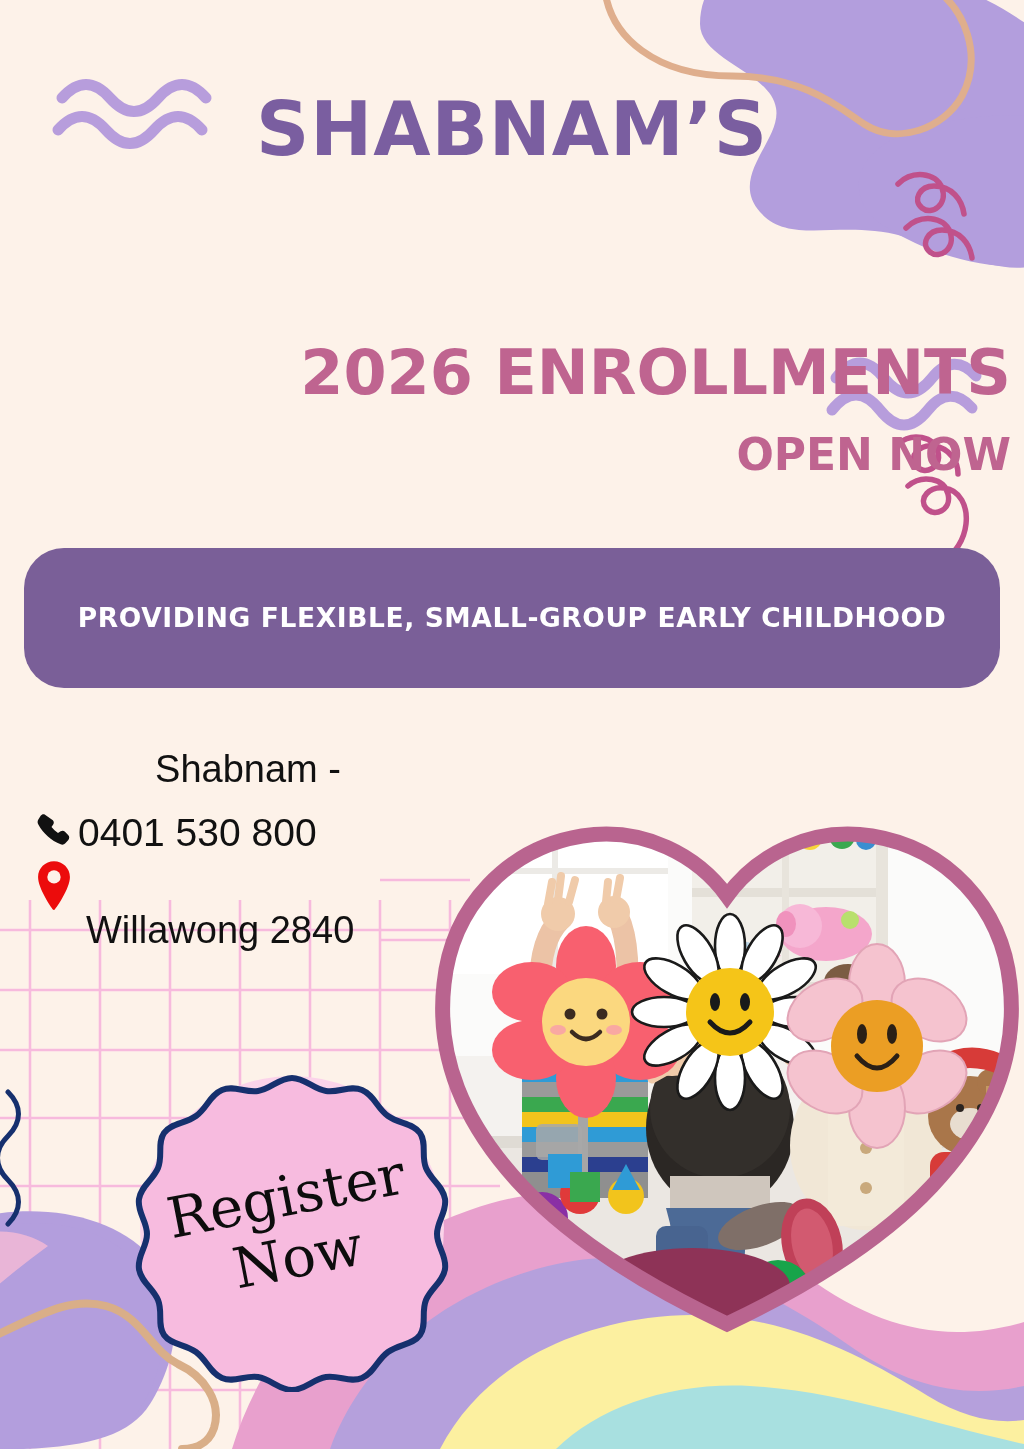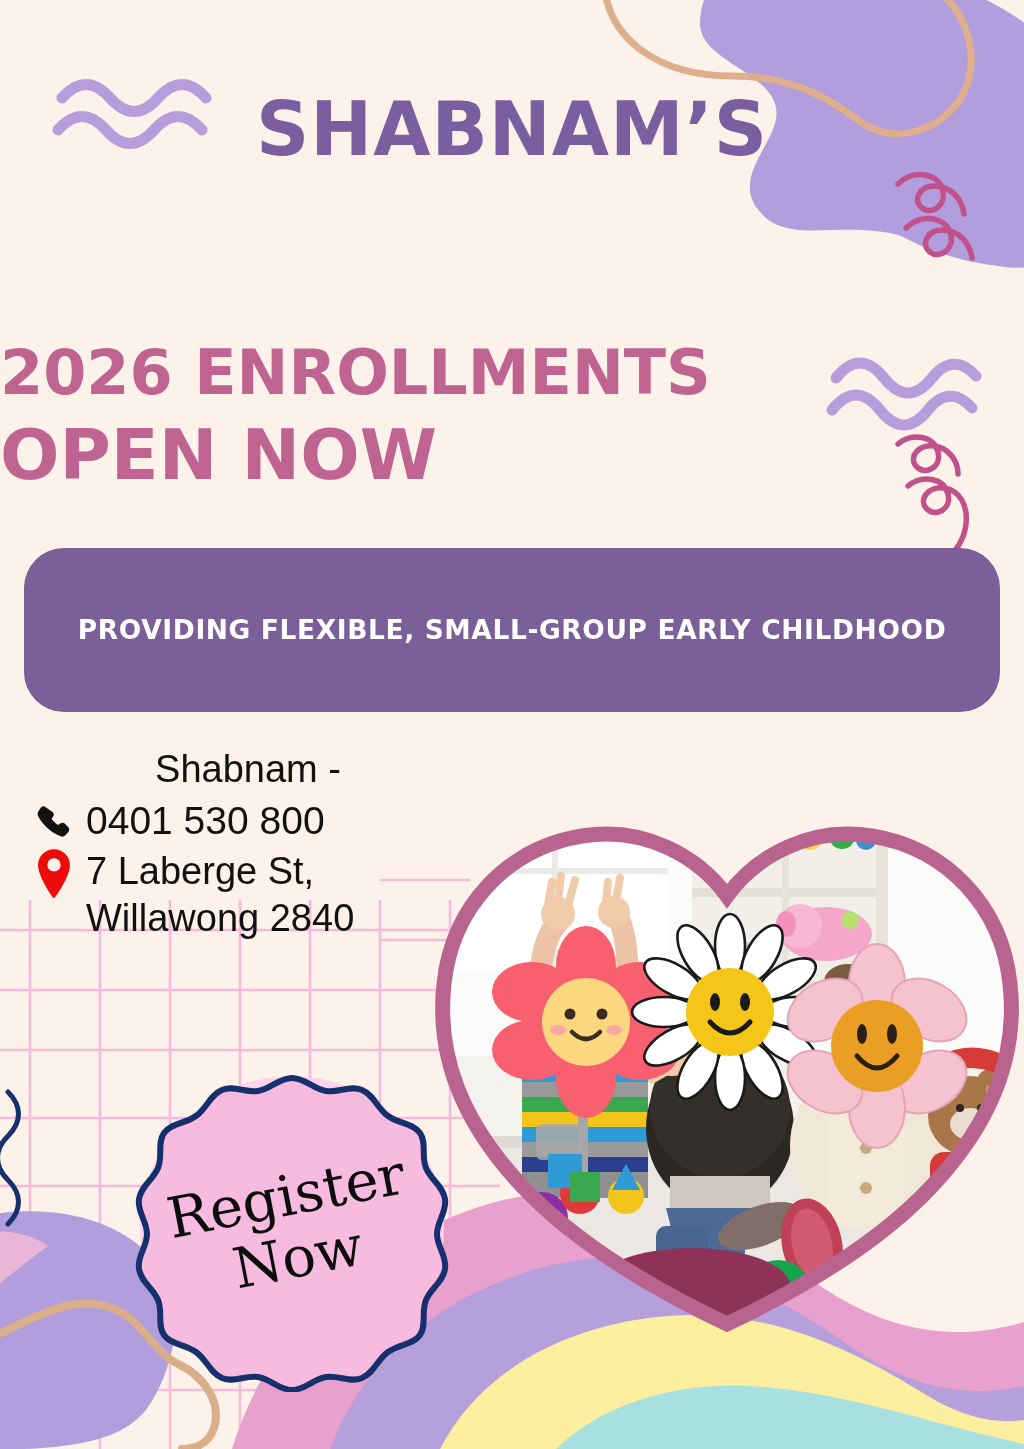--- a/index.html
+++ b/index.html
@@ -33,38 +33,38 @@
     color:#7a5ea0;
     letter-spacing:1px;
     line-height:1.0;
   }
   .title-line.l1 { font-size:74px; }
   .title-line.l2 { font-size:74px; margin-top:14px; }
 
   .sub-block {
     position:absolute;
     top:340px; left:0; width:1011px;
-    text-align:left;
+    text-align:right;
     z-index:20;
   }
   .sub-line {
     font-family:"DejaVu Sans", sans-serif;
     font-weight:bold;
     color:#bf6490;
     line-height:1.05;
     letter-spacing:0px;
   }
   .sub-line.s1 { font-size:62px; }
-  .sub-line.s2 { font-size:70px; margin-top:14px; }
+  .sub-line.s2 { font-size:44px; margin-top:27px; }
 
   
   .banner {
     position:absolute;
     left:24px; top:548px;
-    width:976px; height:164px;
+    width:976px; height:140px;
     background:#7a5f98;
     border-radius:40px;
     display:flex;
     flex-direction:column;
     align-items:center;
     justify-content:center;
     z-index:20;
     padding:8px 26px;
   }
   .banner-line {
@@ -88,23 +88,23 @@
     color:#111;
   }
   .contact-name {
     font-size:38px;
     text-align:center;
     padding-left:28px;
     line-height:1.15;
   }
   .contact-row {
     display:flex;
-    align-items:flex-end;
-    gap:12px;
-    margin-top:6px;
+    align-items:flex-start;
+    gap:4px;
+    margin-top:18px;
   }
   .contact-row .ctext {
     font-size:39px;
     line-height:1.2;
     white-space:nowrap;
   }
   .contact-addr {
     display:flex;
     align-items:flex-start;
     gap:12px;
@@ -274,21 +274,21 @@
       <span class="ctext">0401 530 800</span>
     </div>
 
     <div class="contact-addr">
       <svg class="ico" width="40" height="52" viewBox="0 0 24 32" aria-hidden="true">
         <path fill="#ec0c0c" d="M12 0.8C6.6 0.8 2.2 5.1 2.2 10.5c0 7.3 8.4 19 9.1 20 .3.4.9.4 1.2 0
                  .8-1 9.3-12.7 9.3-20C21.8 5.1 17.4.8 12 .8z"></path>
         <circle cx="12" cy="10.4" r="4.1" fill="#fdf2e9"></circle>
       </svg>
       <span class="atext">
-        <span>7 Laberge St,</span><br>
+        <br>
         <span>Willawong 2840</span>
       </span>
     </div>
   </div>
 
   <div class="photo-wrap">
     <svg viewBox="0 0 594 586" aria-hidden="true">
       <defs>
 
         <path id="heartPath" d="M297,568

